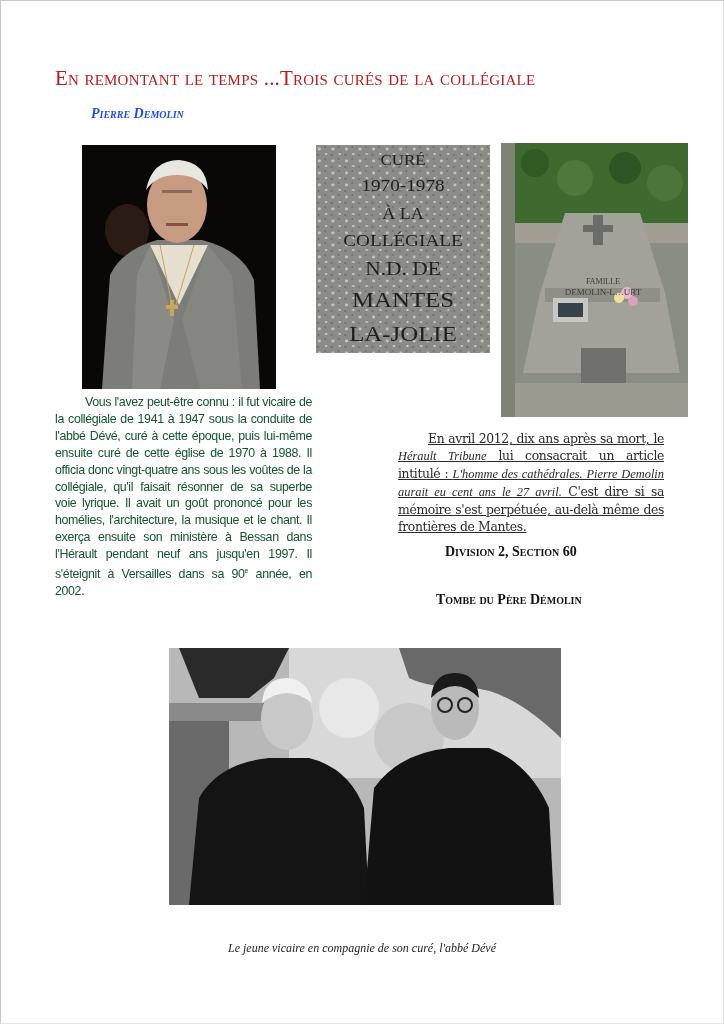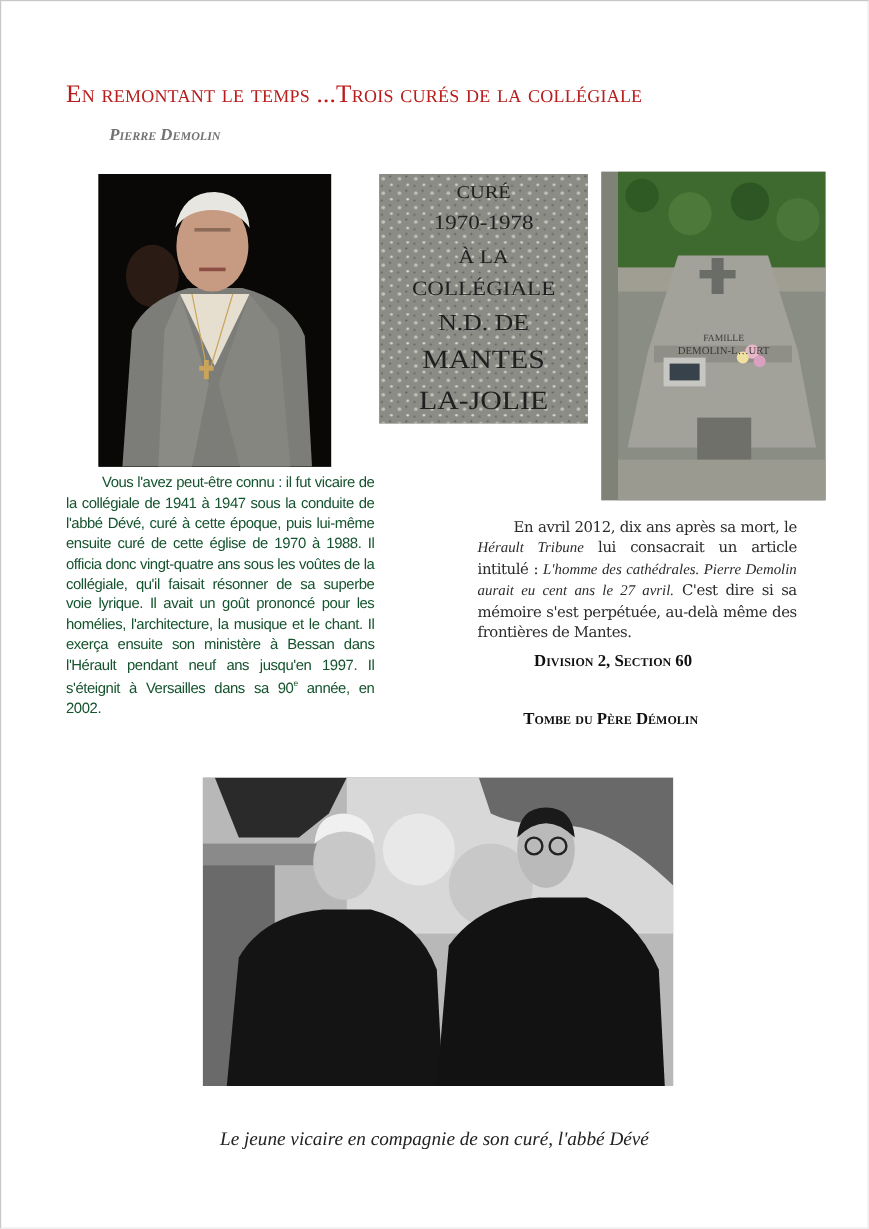--- a/index.html
+++ b/index.html
@@ -3,39 +3,39 @@
 <meta charset="utf-8">
 <style>
   html, body { margin:0; padding:0; }
   body { width:724px; height:1024px; background:#fff; position:relative; overflow:hidden;
          font-family:"DejaVu Serif", serif; color:#222; }
   .page { position:absolute; left:0; top:0; width:722px; height:1022px;
           border-left:1px solid #c8c8c8; border-top:1px solid #c8c8c8; border-right:1px solid #e4e4e4; border-bottom:1px solid #e4e4e4; }
   .title { position:absolute; left:55px; top:66px; color:#b91c1c; font-family:"Liberation Serif", serif;
            font-size:21px; font-variant:small-caps; letter-spacing:0.2px; white-space:nowrap; }
   .author { position:absolute; left:91px; top:106px; font-family:"Liberation Serif", serif; font-weight:bold;
-            font-style:italic; font-variant:small-caps; font-size:14px; color:#737373; }
+            font-style:italic; font-variant:small-caps; font-size:14px; color:#1d4ed8; }
   .photo { position:absolute; overflow:hidden; }
   .p1 { left:82px; top:145px; width:194px; height:244px; background:#0b0907; }
   .p2 { left:316px; top:145px; width:174px; height:208px; background:#8e8e88; }
   .p3 { left:501px; top:143px; width:173px; height:274px; background:#7e8277;padding-left:14px; }
   .p4 { left:169px; top:648px; width:392px; height:257px; background:#9a9a9a; }
   .photo svg { width:100%; height:100%; display:block; }
   .col-left { position:absolute; left:55px; top:394px; width:257px; font-size:12.4px; line-height:16.9px;
               text-align:justify; font-family:Liberation Sans, sans-serif; color:#14532d; letter-spacing:-0.35px; }
   .col-right { position:absolute; left:398px; top:430px; width:266px; font-size:12.4px; line-height:17px;
-               text-align:justify; font-family:"DejaVu Serif", serif; color:#2a2a2a; letter-spacing:-0.35px; }
+               text-align:justify; font-family:"DejaVu Serif", serif; color:#2a2a2a; letter-spacing:-0.35px;text-decoration:underline; }
   .indent { text-indent:30px; margin:0; }
   .it { font-style:italic; font-family:"Liberation Serif", serif; letter-spacing:0; }
   .sc { position:absolute; font-family:"Liberation Serif", serif; font-weight:bold; font-variant:small-caps;
         font-size:14px; color:#111; white-space:nowrap; }
   .sc1 { left:445px; top:544px; }
   .sc2 { left:436px; top:592px; }
   .caption { position:absolute; left:0; width:724px; top:941px; text-align:center; font-style:italic;
-             font-family:"Liberation Serif", serif; font-size:16px; color:#222; }
+             font-family:"Liberation Serif", serif; font-size:12px; color:#222; }
 </style>
 </head>
 <body>
 
 <div class="page"></div>
 
 <div class="title">En remontant le temps ...Trois curés de la collégiale</div>
 <div class="author">Pierre Demolin</div>
 
 <div class="photo p1">

